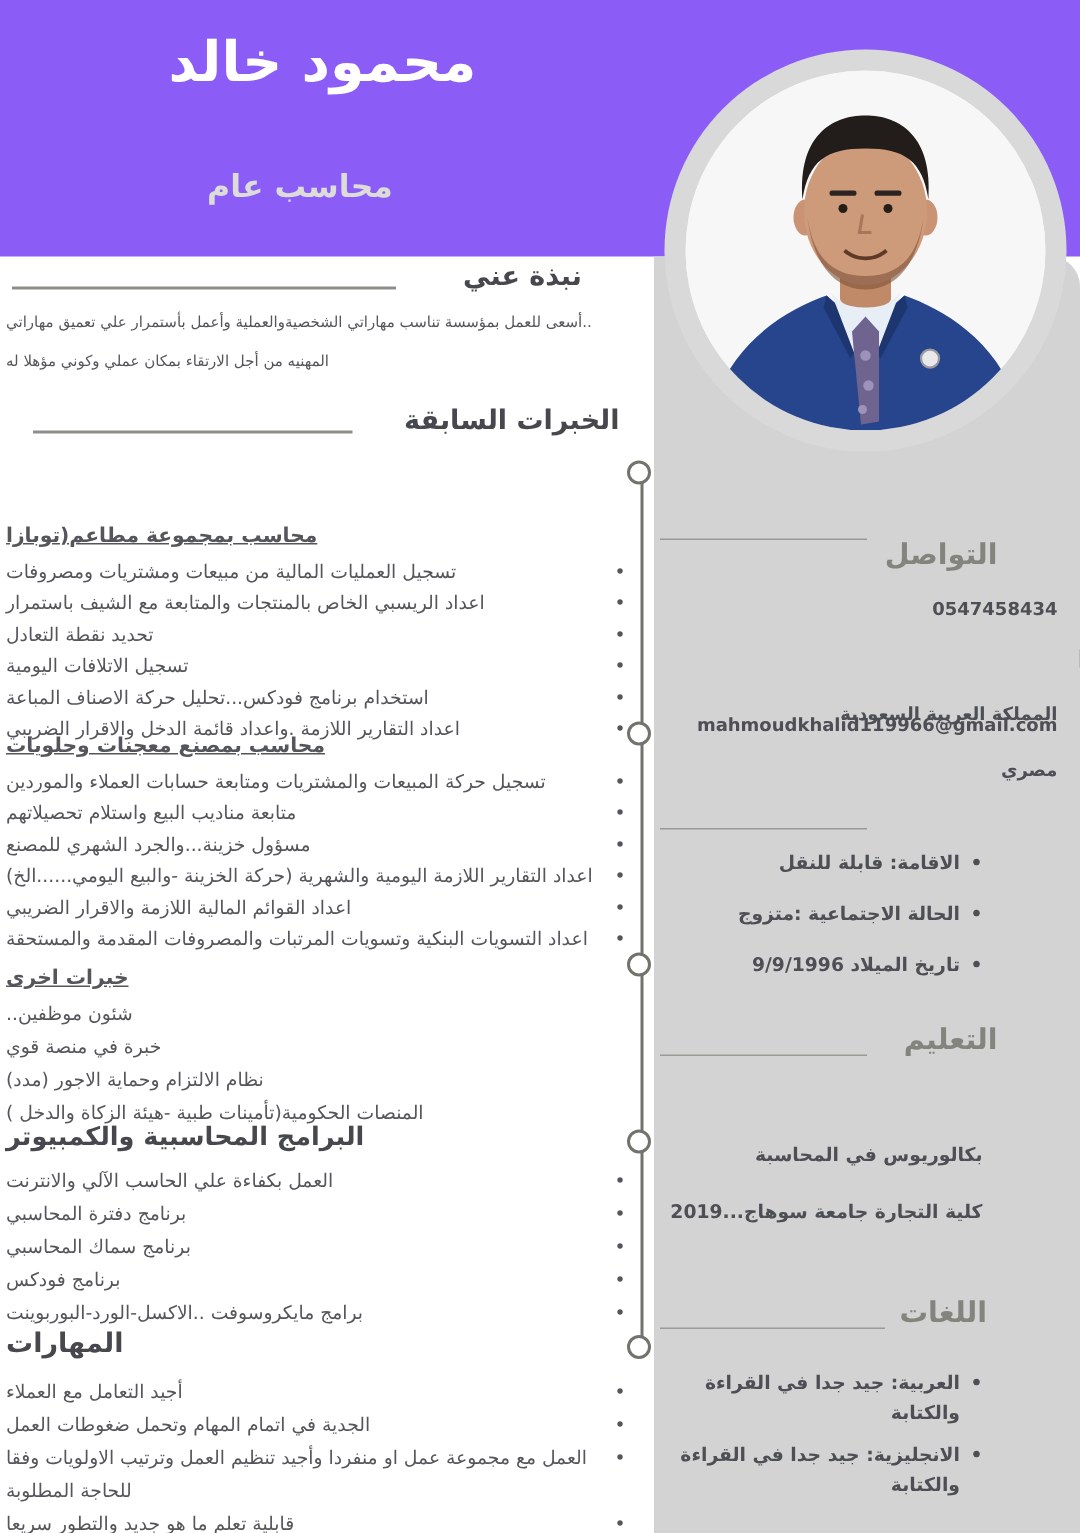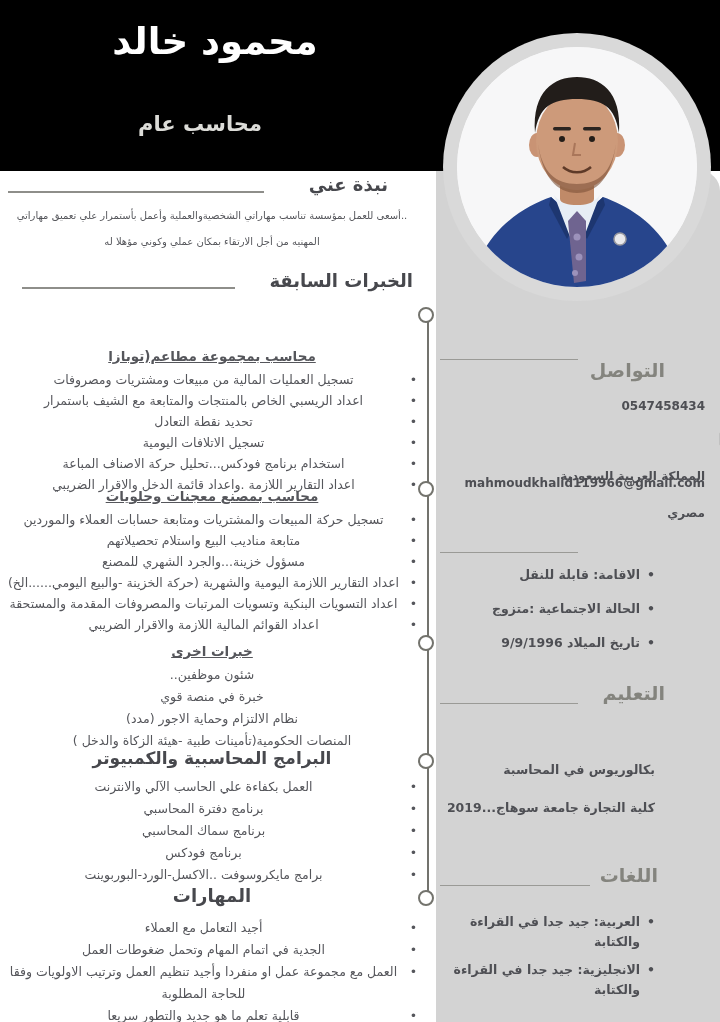--- a/index.html
+++ b/index.html
@@ -1,22 +1,22 @@
 <!DOCTYPE html>
 <html lang="ar"><head>
 <meta charset="utf-8">
 <style>
   * { margin:0; padding:0; box-sizing:border-box; }
   body { margin:0; background:#fff; font-family:"DejaVu Sans", sans-serif; }
   .page { position:relative; width:720px; height:1022px; background:#ffffff; overflow:hidden; }
   .abs { position:absolute; }
-  .rtl { direction:rtl; text-align:center; unicode-bidi:plaintext; }
-
-  
-  .header { left:0; top:0; width:720px; height:171px; background:#000000; }
+  .rtl { direction:rtl; text-align:left; unicode-bidi:plaintext; }
+
+  
+  .header { left:0; top:0; width:720px; height:171px; background:#8b5cf6; }
   .hdr-name { left:0; top:20px; width:430px; text-align:center; color:#ffffff;
               font-size:37px; font-weight:bold; direction:rtl; }
   .hdr-title { left:0; top:112px; width:400px; text-align:center; color:#dcdcd8;
                font-size:21px; font-weight:bold; direction:rtl; letter-spacing:1px; }
 
   
   .side-panel { left:436px; top:171px; width:284px; height:851px; background:#d3d3d3;
                 border-top-right-radius:20px; }
   .photo-ring { left:443px; top:33px; width:268px; height:268px; border-radius:50%;
                 background:#d9d9d9; }
@@ -139,22 +139,22 @@
   </div>
 
   <div class="abs rtl job-block" style="left:4px; top:486px;">
     <span class="job-title">محاسب بمصنع معجنات وحلويات</span>
     <ul class="blts">
 
     <li><span>تسجيل حركة المبيعات والمشتريات ومتابعة حسابات العملاء والموردين</span></li>
         <li><span>متابعة مناديب البيع واستلام تحصيلاتهم</span></li>
         <li><span>مسؤول خزينة...والجرد الشهري للمصنع</span></li>
         <li><span>اعداد التقارير اللازمة اليومية والشهرية (حركة الخزينة -والبيع اليومي......الخ)</span></li>
+        <li><span>اعداد القوائم المالية اللازمة والاقرار الضريبي</span></li>
         <li><span>اعداد التسويات البنكية وتسويات المرتبات والمصروفات المقدمة والمستحقة</span></li>
-        <li><span>اعداد القوائم المالية اللازمة والاقرار الضريبي</span></li>
       </ul>
   </div>
 
   <div class="abs rtl job-block" style="left:4px; top:641px;">
     <span class="job-title">خبرات اخرى</span>
     <ul class="plain">
 
     <li><span>شئون موظفين..</span></li>
         <li><span>خبرة في منصة قوي</span></li>
         <li><span>نظام الالتزام وحماية الاجور (مدد)</span></li>

